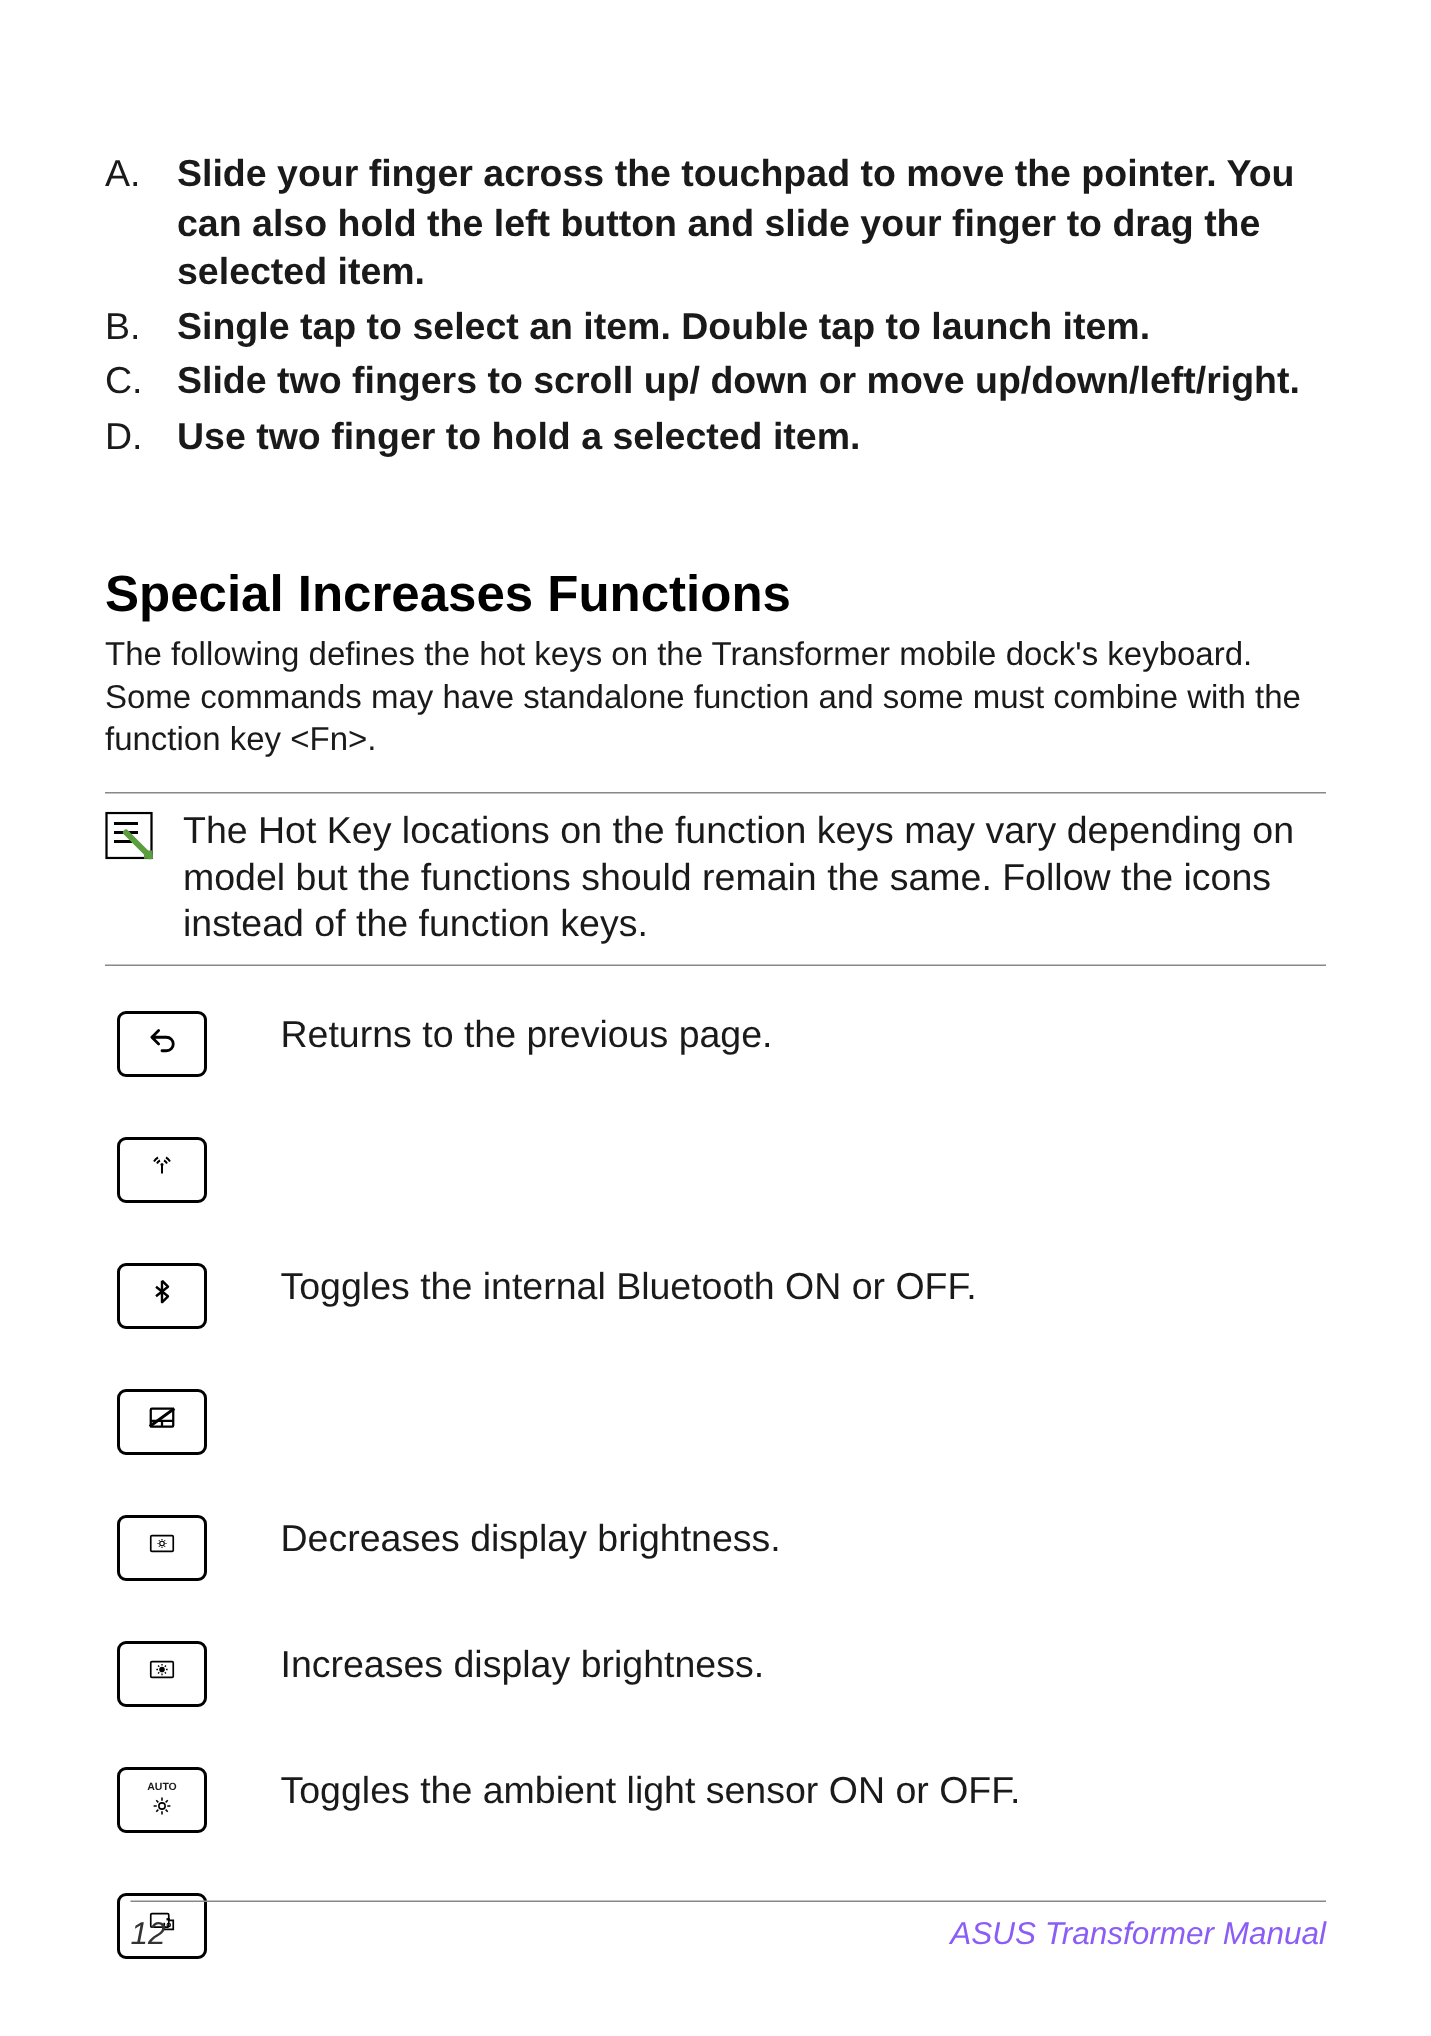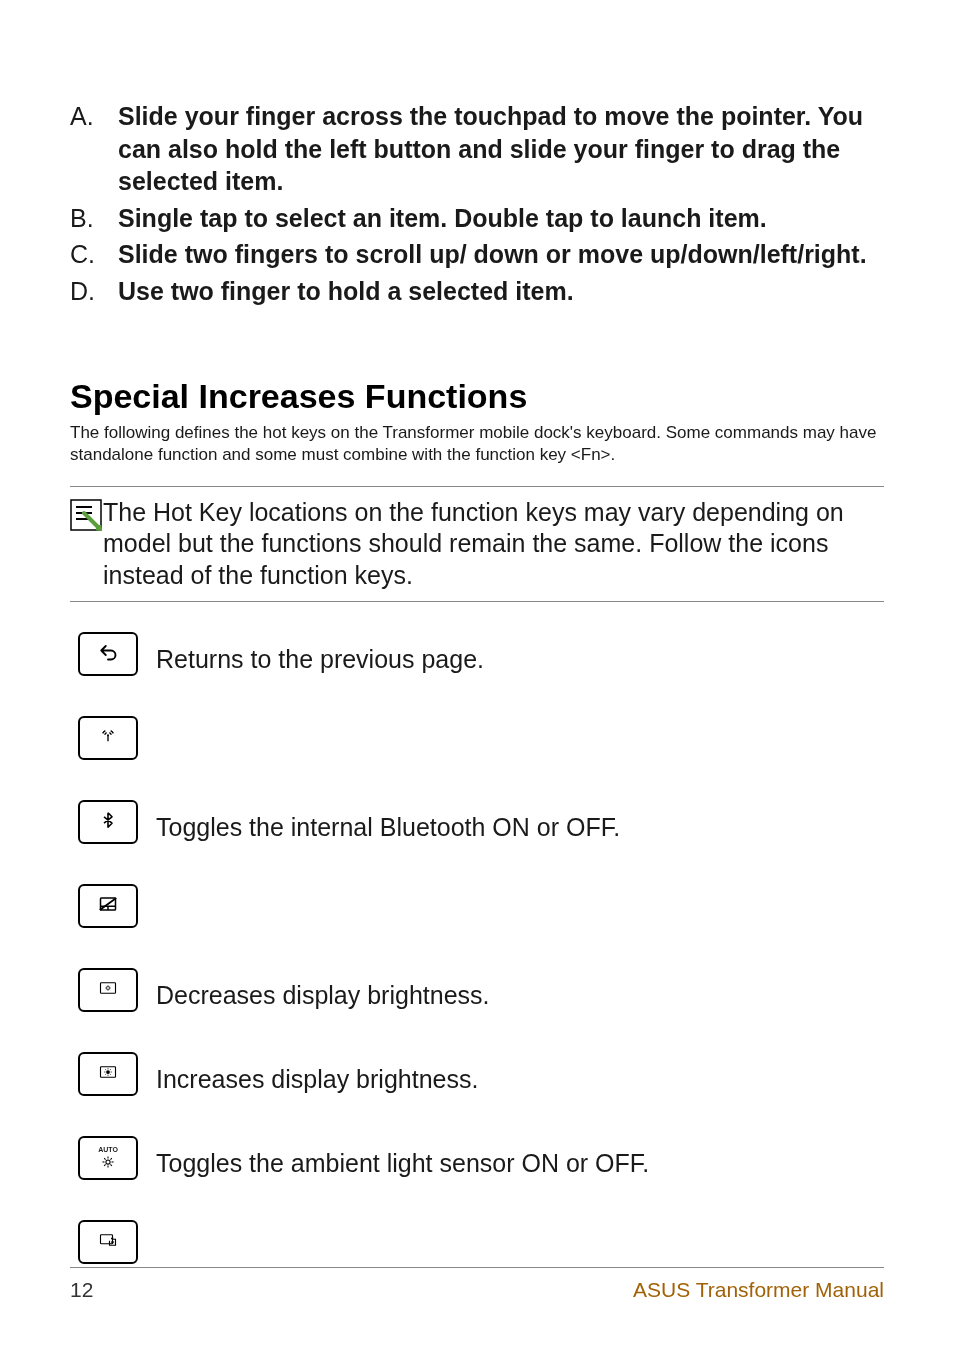--- a/index.html
+++ b/index.html
@@ -33,80 +33,81 @@
       flex: 1;
       font-weight: bold;
     }
     h1 {
       font-size: 34px;
       font-weight: bold;
       margin-bottom: 6px;
       color: #000;
     }
     .intro-text {
-      font-size: 17px;
+      font-size: 22px;
       line-height: 1.3;
       margin-bottom: 20px;
     }
     .note-box {
       border-top: 1px solid #888;
       border-bottom: 1px solid #888;
       padding: 10px 0;
       display: flex;
-      gap: 1px;
+      gap: 20px;
       margin-bottom: 30px;
     }
     .note-icon {
       width: 32px;
       height: 32px;
       flex-shrink: 0;
       margin-top: 2px;
     }
     .note-text {
       font-size: 25px;
       line-height: 1.25;
       flex: 1;
     }
     .key-row {
       display: flex;
-      align-items: flex-end;
+      align-items: flex-start;
       margin-bottom: 40px;
-      gap: 18px;
+      gap: 49px;
     }
     .key-box {
       width: 60px;
       height: 44px;
       border: 2px solid #000;
       border-radius: 6px;
       display: flex;
       align-items: center;
       justify-content: center;
       flex-shrink: 0;
       margin-left: 8px;
     }
     .key-desc {
       font-size: 25px;
       line-height: 1.3;
     }
     .footer {
       position: absolute;
       bottom: 55px;
-      left: 70px;
+      left: 87px;
       right: 70px;
       border-top: 1px solid #888;
       padding-top: 10px;
       display: flex;
       justify-content: space-between;
       font-size: 21px;
+      font-style: italic;
     }
     .page-num {
       color: #333;
     }
     .footer-title {
-      color: #a16207;
+      color: #8b5cf6;
     }
     .auto-label {
       font-size: 7px;
       font-weight: bold;
       text-align: center;
       line-height: 1;
     }
     .auto-stack {
       display: flex;
       flex-direction: column;

